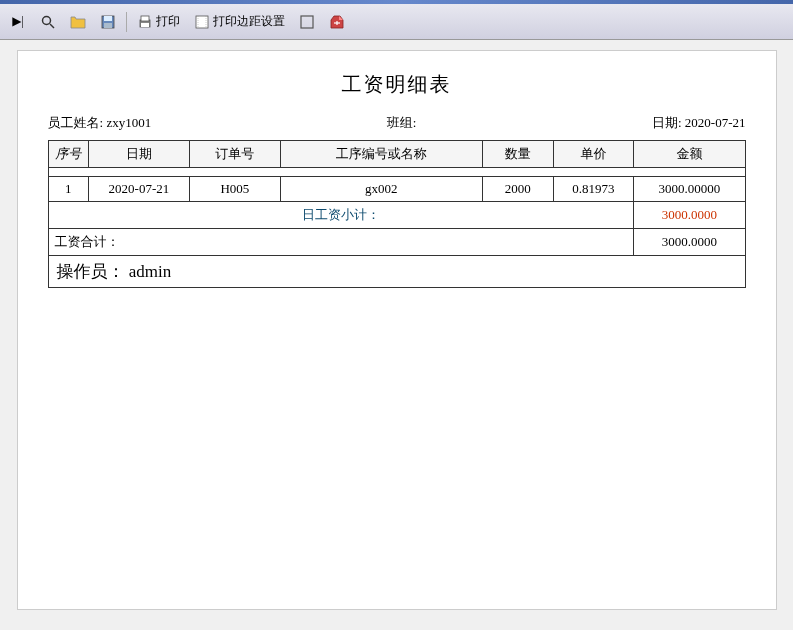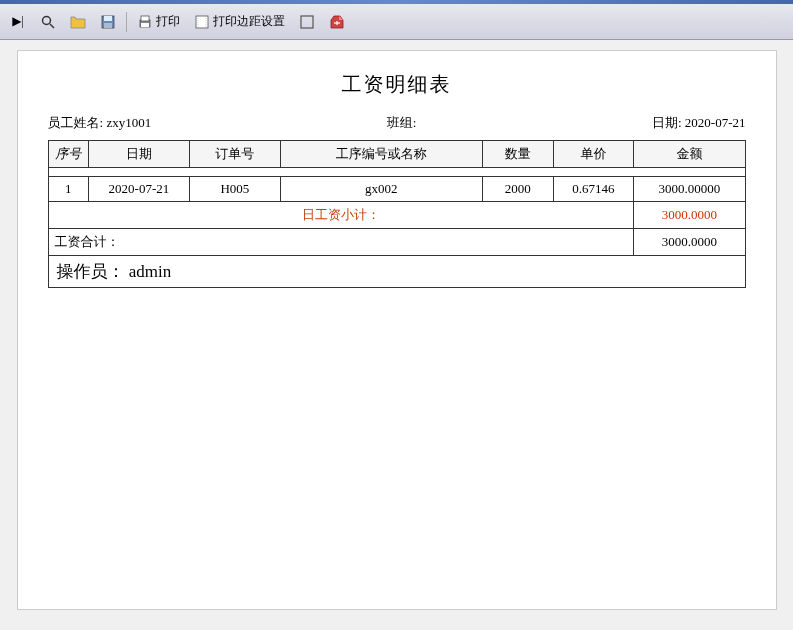--- a/index.html
+++ b/index.html
@@ -112,21 +112,21 @@
 
     .td-right { text-align: right; }
     .td-left { text-align: left; }
 
     .subtotal-row td {
       border-top: 1px solid #333;
       border-bottom: 1px solid #333;
     }
 
     .label-red {
-      color: #c2410c;
+      color: #0c4a6e;
       text-align: right;
     }
 
     .value-red {
       color: #cc3300;
       text-align: right;
     }
 
     .total-row td {
       font-weight: normal;
@@ -271,21 +271,21 @@
         <tr class="empty-row">
           <td colspan="7" style="height:6px; border-top:none;"></td>
         </tr>
 
         <tr>
           <td>1</td>
           <td>2020-07-21</td>
           <td>H005</td>
           <td class="td-left">gx002</td>
           <td class="td-right">2000</td>
-          <td class="td-right">0.67146</td>
+          <td class="td-right">0.81973</td>
           <td class="td-right">3000.00000</td>
         </tr>
 
         <tr class="subtotal-row">
           <td colspan="6" class="label-red">
             日工资小计：
           </td>
           <td class="value-red">3000.0000</td>
         </tr>
 

